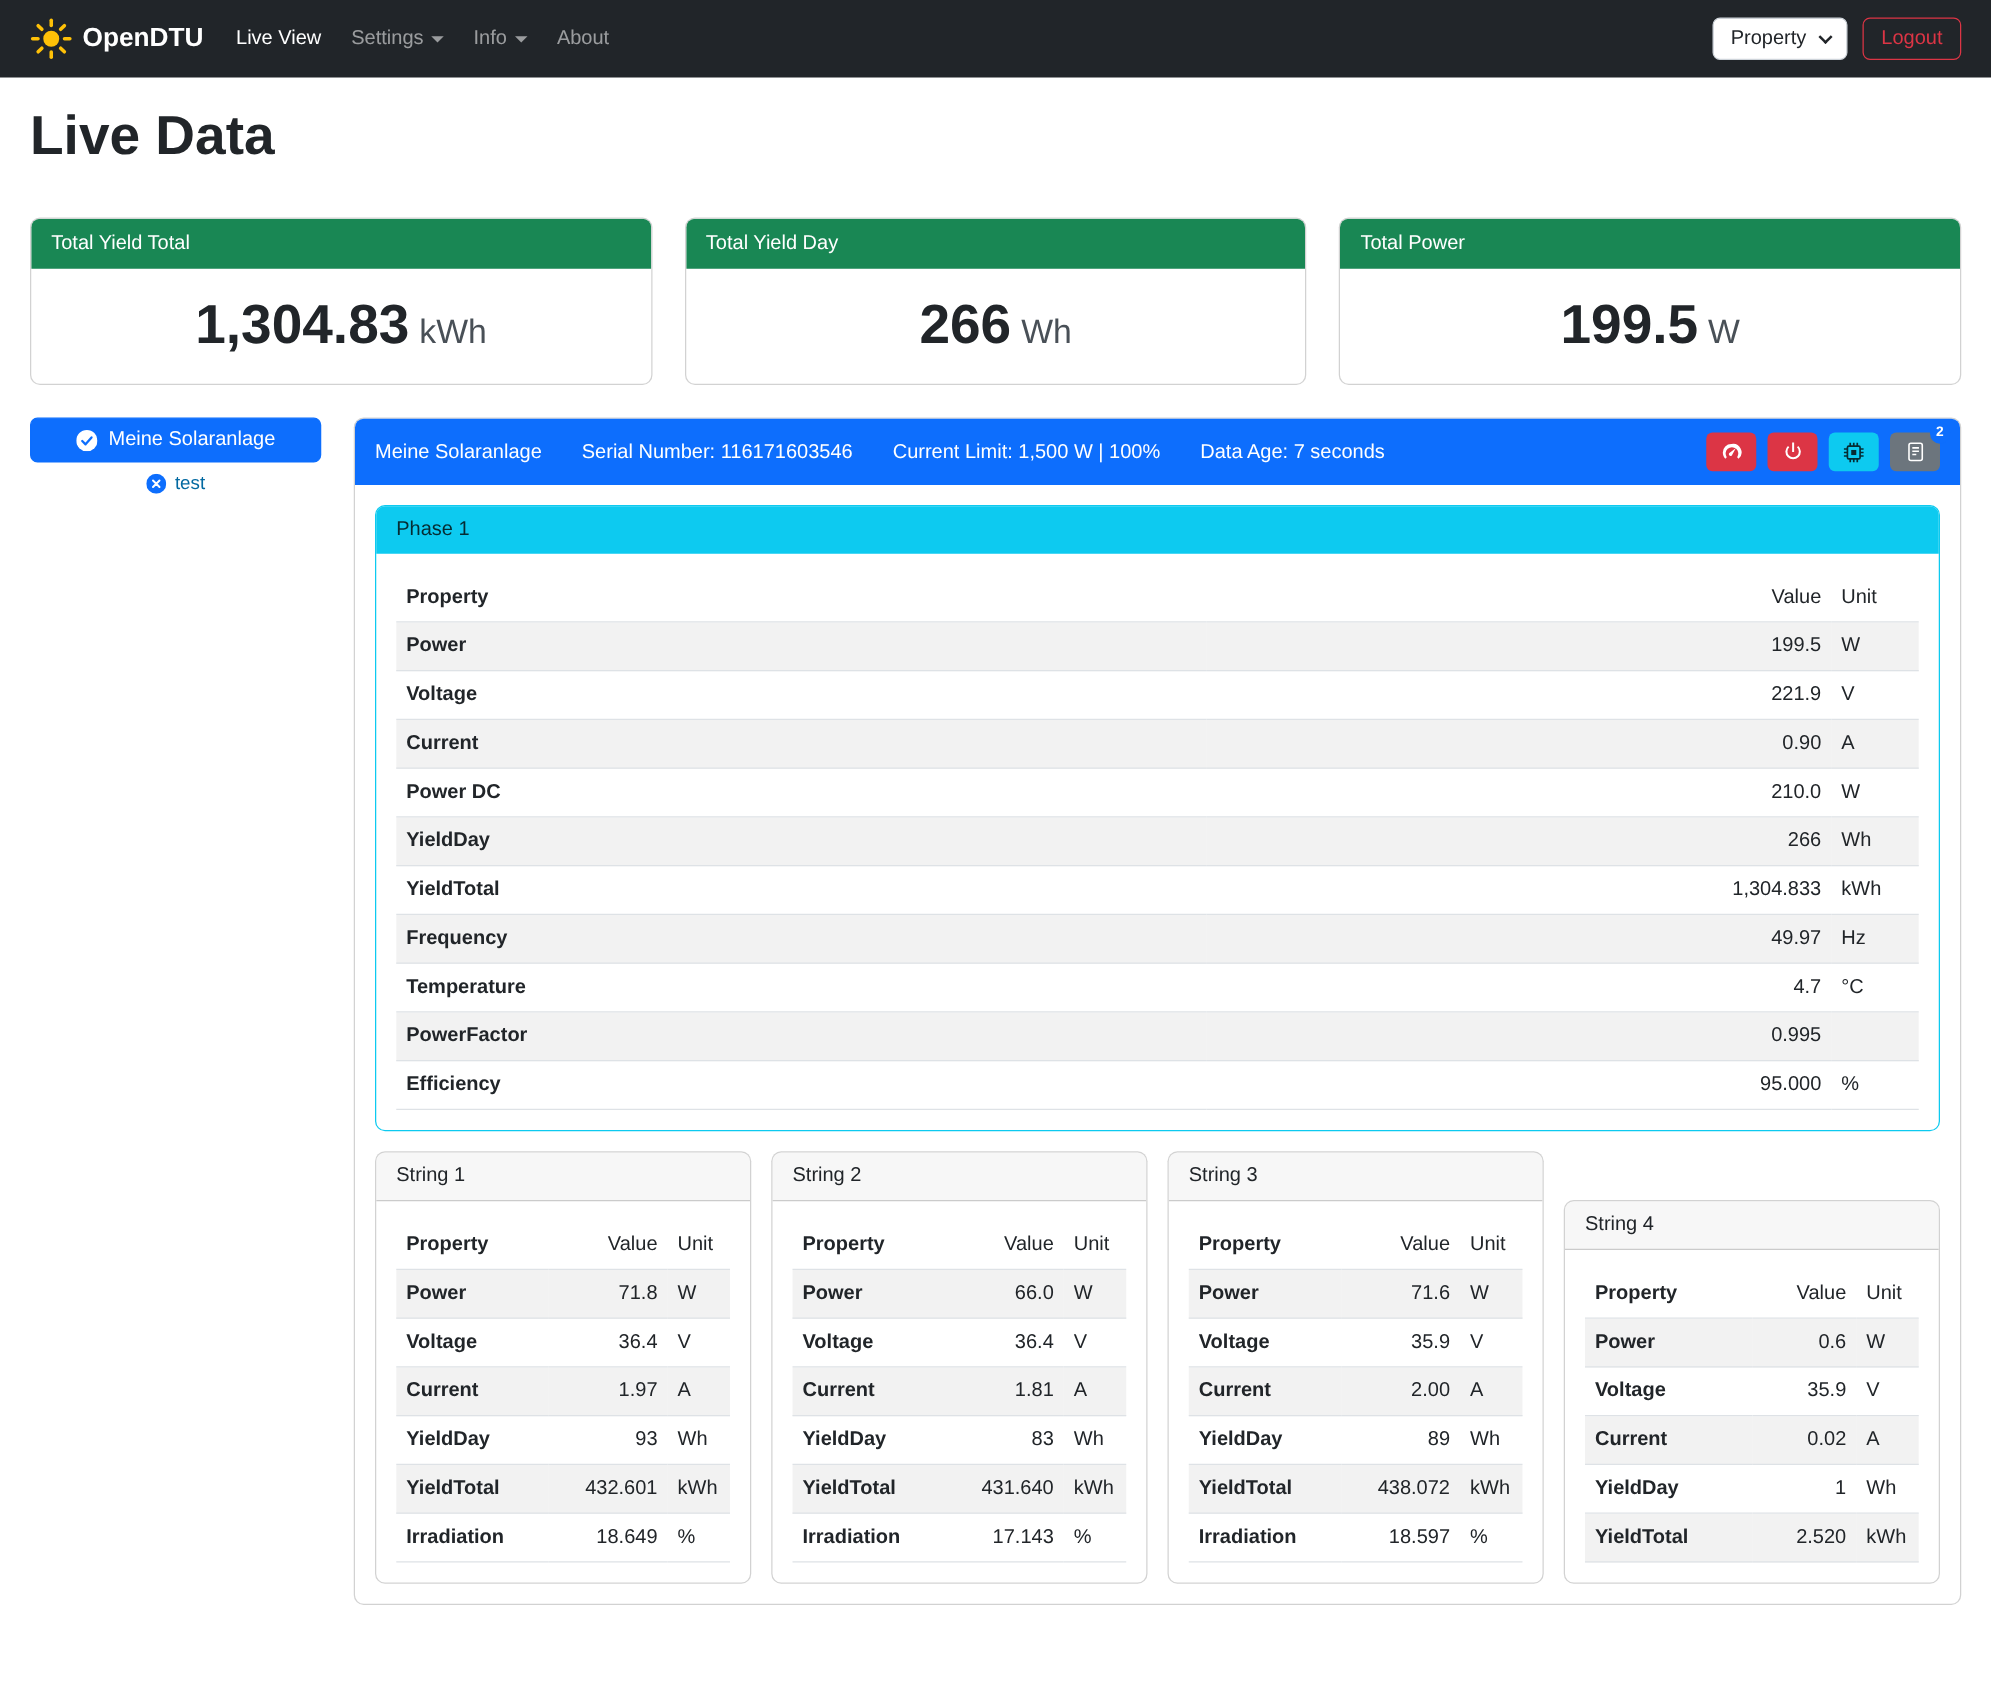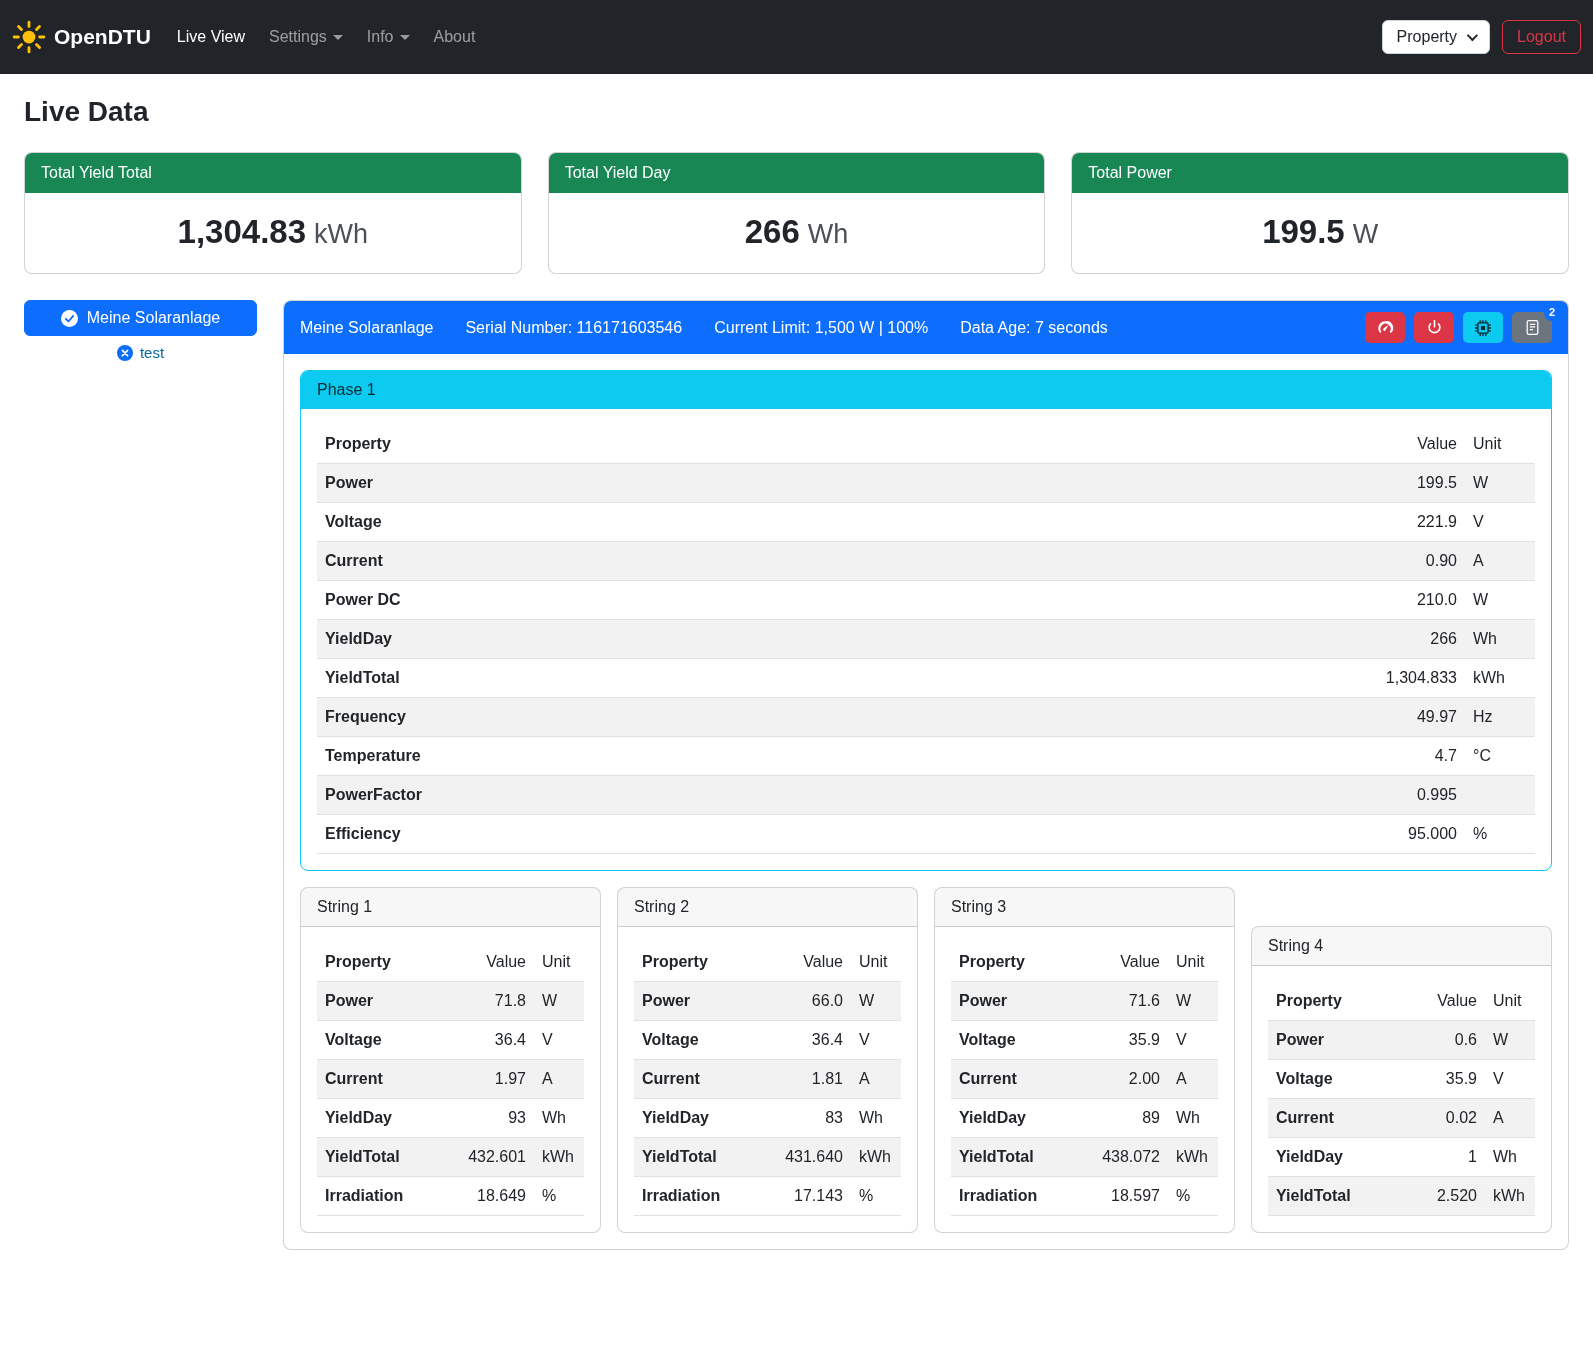--- a/index.html
+++ b/index.html
@@ -7,24 +7,24 @@
     margin: 0;
     font-family: "Liberation Sans", sans-serif;
     background: #fff;
     color: #212529;
     font-size: 16px;
   }
 
   
   .navbar {
     background: #212529;
-    height: 74px;
+    height: 62px;
     display: flex;
     align-items: center;
-    padding: 0 12px;
+    padding: 0 24px;
   }
   .brand {
     display: flex;
     align-items: center;
     gap: 8px;
     color: #fff;
     font-size: 21px;
     font-weight: 600;
     cursor: pointer;
     margin-right: 16px;
@@ -73,42 +73,42 @@
     border: 1px solid #dc3545;
     border-radius: 6px;
     padding: 7px 14px;
     font-size: 16px;
     cursor: pointer;
     font-family: inherit;
   }
 
   
   .container { padding: 0 24px 32px; }
-  h1.page-title { font-size: 28px; font-weight: 700; margin: 22px 0 24px; }
+  h1.page-title { font-size: 44px; font-weight: 700; margin: 22px 0 40px; }
 
   
   .cards-row { display: flex; gap: 26px; }
   .summary-card {
     flex: 1;
     border: 1px solid rgba(0,0,0,.175);
     border-radius: 8px;
     overflow: hidden;
     background: #fff;
   }
   .summary-card .card-header {
     background: #198754;
     color: #fff;
     padding: 11px 16px;
     font-size: 16px;
   }
   .summary-card .card-body {
     padding: 20px 16px 22px;
     text-align: center;
   }
-  .summary-value { font-size: 33px; font-weight: 700; }
+  .summary-value { font-size: 44px; font-weight: 700; }
   .summary-unit { font-size: 27px; font-weight: 400; color: #495057; margin-left: 8px; }
 
   
   .main-row { display: flex; gap: 26px; margin-top: 26px; align-items: flex-start; }
   .sidebar { width: 233px; flex-shrink: 0; }
   .inverter-btn {
     width: 100%;
     background: #0d6efd;
     color: #fff;
     border: 1px solid #0d6efd;

